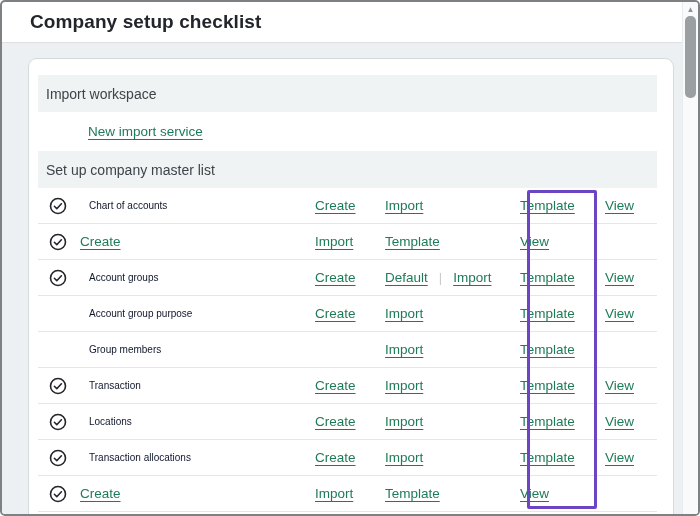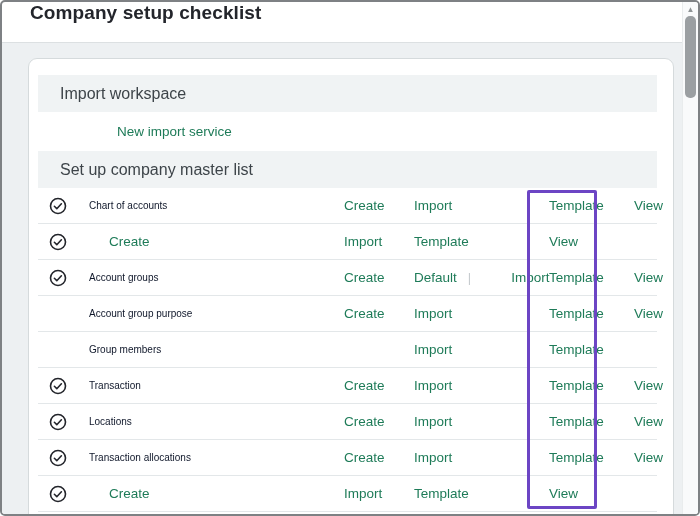--- a/index.html
+++ b/index.html
@@ -7,47 +7,47 @@
   body { font-family:"Liberation Sans", sans-serif; }
 
   .window {
     position:relative; width:700px; height:516px;
     border:2px solid #7e8184; border-radius:5px;
     background:#ffffff; overflow:hidden;
   }
 
   .titlebar {
     height:40px; background:#ffffff;
-    display:flex; padding-left:28px;border-radius:20px;
+    display:flex; align-items:center; padding-left:28px;border-radius:20px;
   }
   .title { font-size:19px; font-weight:700; color:#23252b; letter-spacing:.1px; }
 
   .page {
     position:absolute; left:0; right:0; top:40px; bottom:0;
     background:#edf0f2; border-top:1px solid #dce0e2;
   }
 
   .card {
     position:absolute; left:26px; top:15px; right:24px; height:620px;
     background:#ffffff; border:1px solid #d5dadc; border-radius:9px;
     padding:16px 16px 0 9px;
   }
 
   .section-header {
     height:37px; background:#f0f3f4; display:flex; align-items:center;
-    padding-left:22px; font-size:16px; color:#3d4449;
+    padding-left:8px; font-size:14px; color:#3d4449;
   }
   .import-row {
     height:39px; display:flex; align-items:center; padding-left:50px;
     background:#ffffff;
   }
 
   .lnk {
-    color:#1e7b58; font-size:13.5px; 
-    text-underline-offset:3px; cursor:pointer; white-space:nowrap;margin-left:29px;
+    color:#1e7b58; font-size:13.5px; text-decoration:underline;
+    text-underline-offset:3px; cursor:pointer; white-space:nowrap;
   }
 
   .row {
     height:36px; display:grid;
     grid-template-columns:42px 235px 70px 135px 85px 50px;
     align-items:center; border-bottom:1px solid #e3e7e9; background:#ffffff;
   }
   .cell { display:flex; align-items:center; }
   .cell.center { justify-content:flex-start; }
   .icon-cell { justify-content:flex-start; padding-left:11px; }

